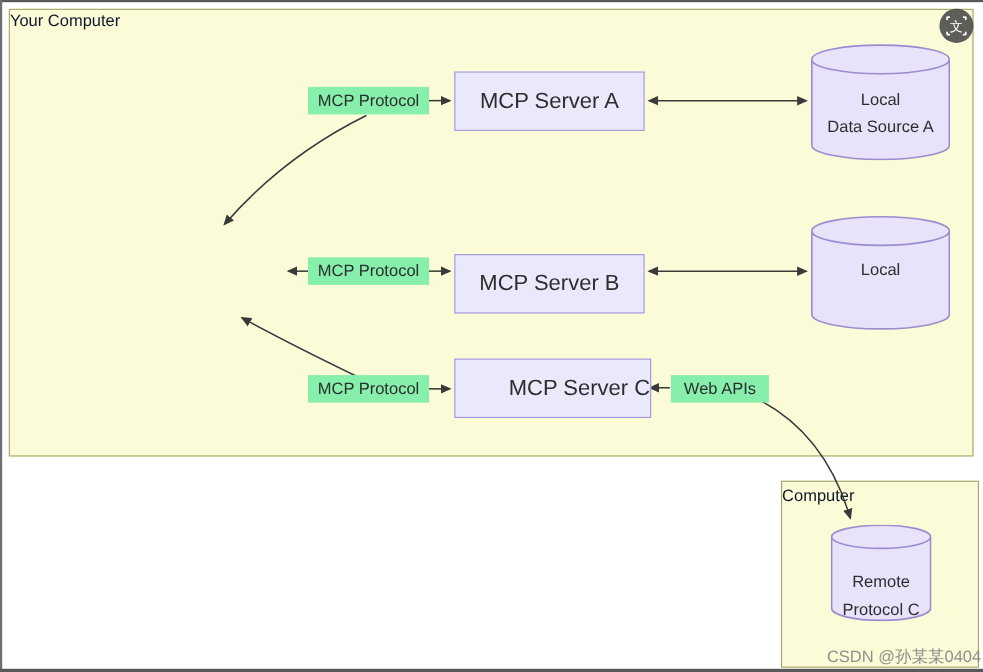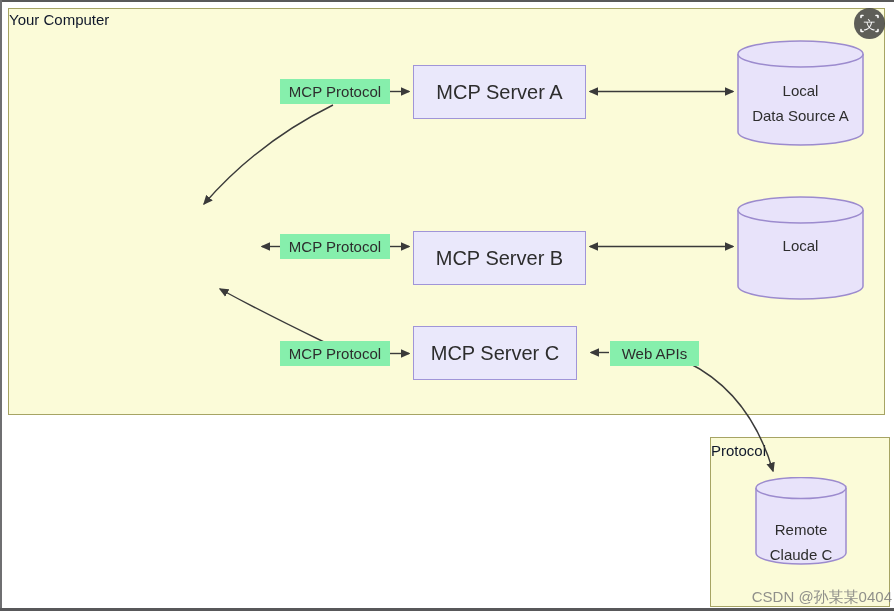--- a/index.html
+++ b/index.html
@@ -17,21 +17,21 @@
   #internet{left:710px;top:437px;width:180px;height:170px;}
   .region-title{position:absolute;left:0;width:100%;font-size:15px;color:#0f172a;}
 
   
   .node{position:absolute;background:#eae8fb;border:1.5px solid #a095d8;box-sizing:border-box;
         display:flex;flex-direction:column;align-items:center;justify-content:center;
         font-size:20px;color:#2d2d2d;text-align:center;line-height:25px;}
   #host{left:32px;top:207px;width:225px;height:79px;}
   #server-a{left:413px;top:65px;width:173px;height:54px;}
   #server-b{left:413px;top:219px;width:173px;height:54px;margin-top:12px;}
-  #server-c{left:413px;top:326px;width:164px;height:54px;}
+  #server-c{left:413px;top:326px;width:179px;height:54px;align-items:flex-end;}
 
   
   .plabel{position:absolute;background:#86efac;color:#2d2d2d;font-size:15px;
           display:flex;align-items:center;justify-content:center;box-sizing:border-box;}
   #label-a{left:280px;top:79px;width:110px;height:25px;}
   #label-b{left:280px;top:234px;width:110px;height:25px;}
   #label-c{left:280px;top:341px;width:110px;height:25px;}
   #label-web{left:610px;top:341px;width:89px;height:25px;}
 
   
@@ -59,21 +59,21 @@
 </head>
 <body>
 
 <div id="stage">
 
   <div class="region" id="your-computer">
     <div class="region-title" style="top:2px;">Your Computer</div>
   </div>
 
   <div class="region" id="internet">
-    <div class="region-title" style="top:4px;">Protocol</div>
+    <div class="region-title" style="top:4px;">Computer</div>
   </div>
 
   <svg id="arrows" width="894" height="611" viewBox="0 0 894 611">
     <defs>
       <marker id="ah" viewBox="0 0 10 10" refX="8.5" refY="5" markerWidth="7" markerHeight="7" orient="auto-start-reverse">
         <path d="M0,0.6 L10,5 L0,9.4 z" fill="#3a3a3a"></path>
       </marker>
     </defs>
     <g stroke="#3a3a3a" stroke-width="1.4" fill="none">
       <path d="M390,91.5 H409" marker-end="url(#ah)"></path>
@@ -126,21 +126,21 @@
     </div>
   </div>
 
   <div class="cyl" id="cyl-remote">
     <svg width="92" height="88" viewBox="0 0 92 88">
       <path d="M1,11 V76 A45,11 0 0 0 91,76 V11" fill="#e8e3fa" stroke="#9c8bce" stroke-width="1.5"></path>
       <ellipse cx="46" cy="11" rx="45" ry="10.5" fill="#e8e3fa" stroke="#9c8bce" stroke-width="1.5"></ellipse>
     </svg>
     <div class="cyl-text" style="top:40px;">
       <div>Remote</div>
-      <div>Claude C</div>
+      <div>Protocol C</div>
     </div>
   </div>
 
   <button id="translate-btn">
     <svg width="31" height="31" viewBox="0 0 31 31">
       <g stroke="#ffffff" stroke-width="1.6" fill="none" stroke-linecap="round">
         <path d="M9,7.5 H7.5 Q7,7.5 7,8 V9.5"></path>
         <path d="M22,7.5 H23.5 Q24,7.5 24,8 V9.5"></path>
         <path d="M9,23.5 H7.5 Q7,23.5 7,23 V21.5"></path>
         <path d="M22,23.5 H23.5 Q24,23.5 24,23 V21.5"></path>

